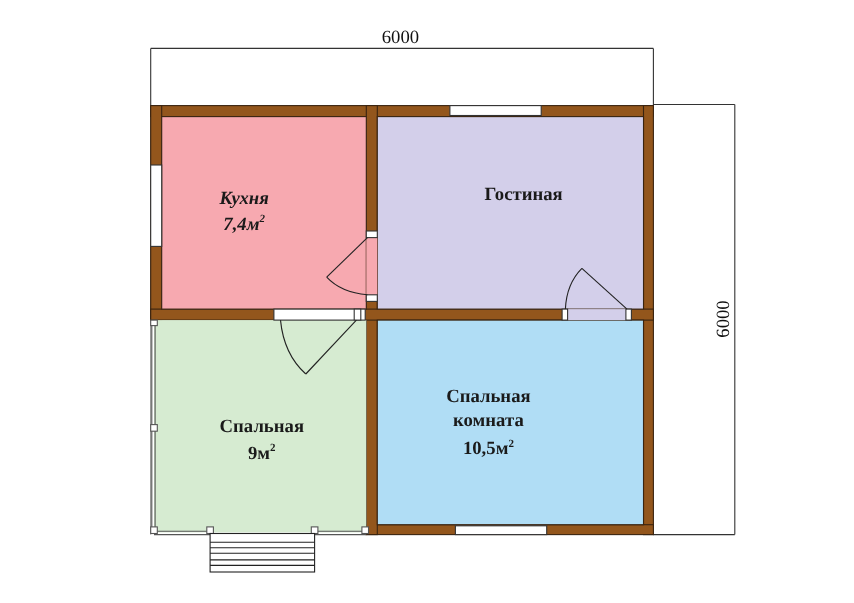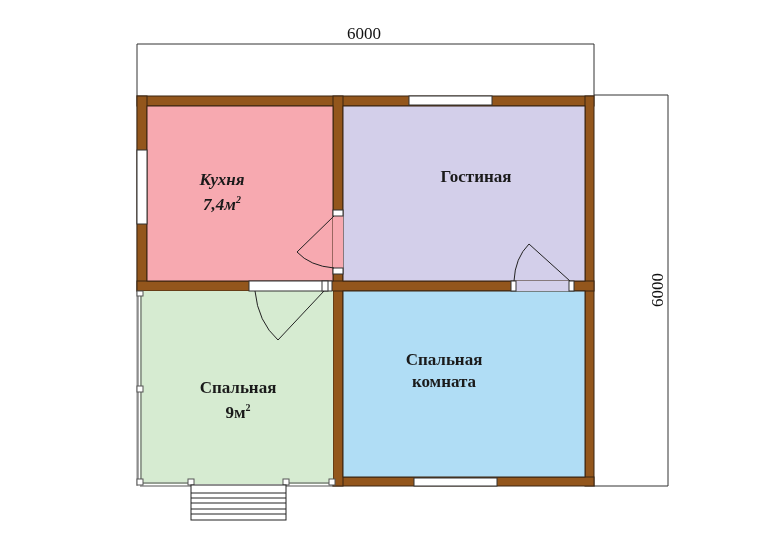--- a/index.html
+++ b/index.html
@@ -113,13 +113,14 @@
 </div>
 
 <div class="room-label" style="left:238px; top:378px;">
   <div>Спальная</div>
   <div><span>9м</span><sup>2</sup></div>
 </div>
 
 <div class="room-label" style="left:444px; top:349px; line-height:22px;">
   <div>Спальная</div>
   <div>комната</div>
+  <div><span>10,5м</span><sup>2</sup></div>
 </div>
 
 </body></html>

